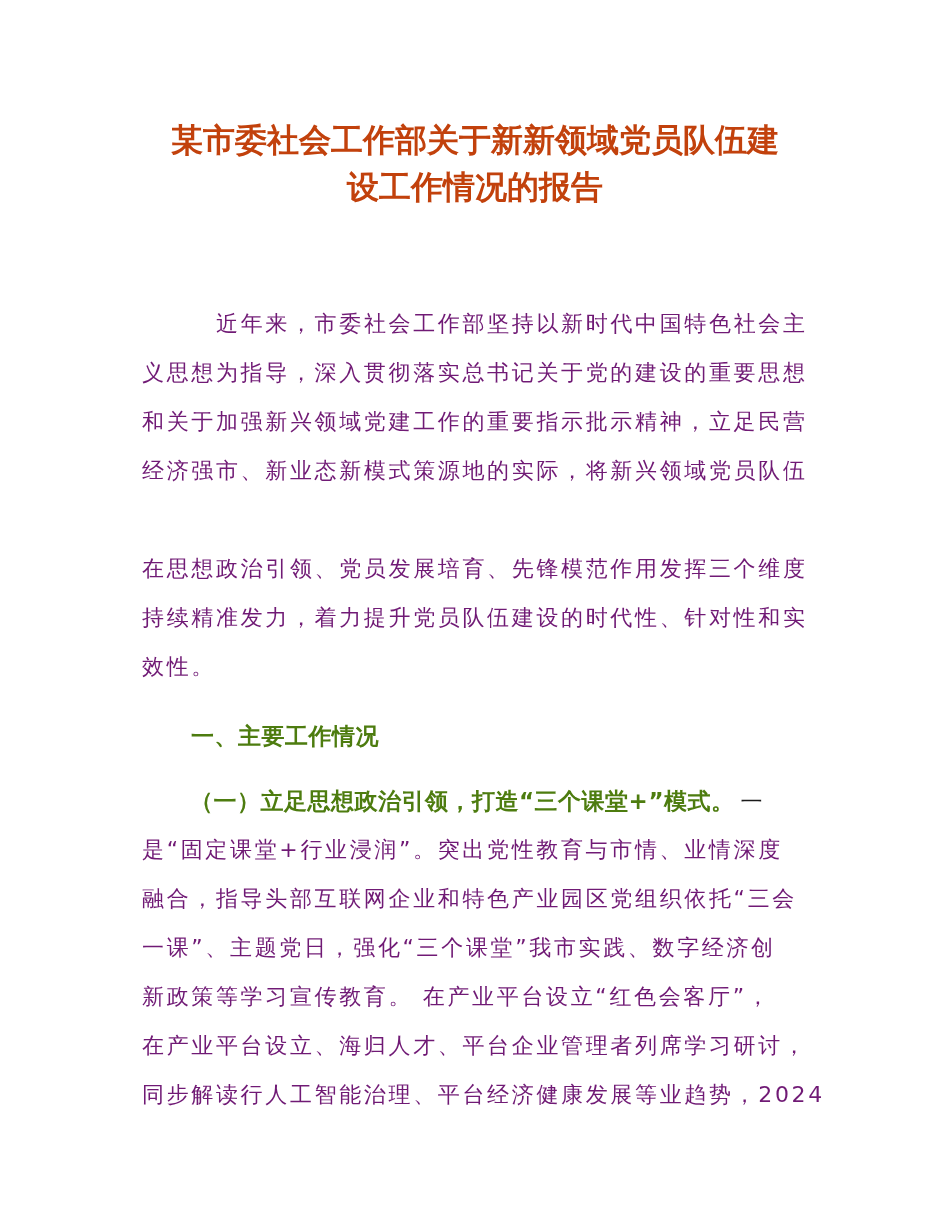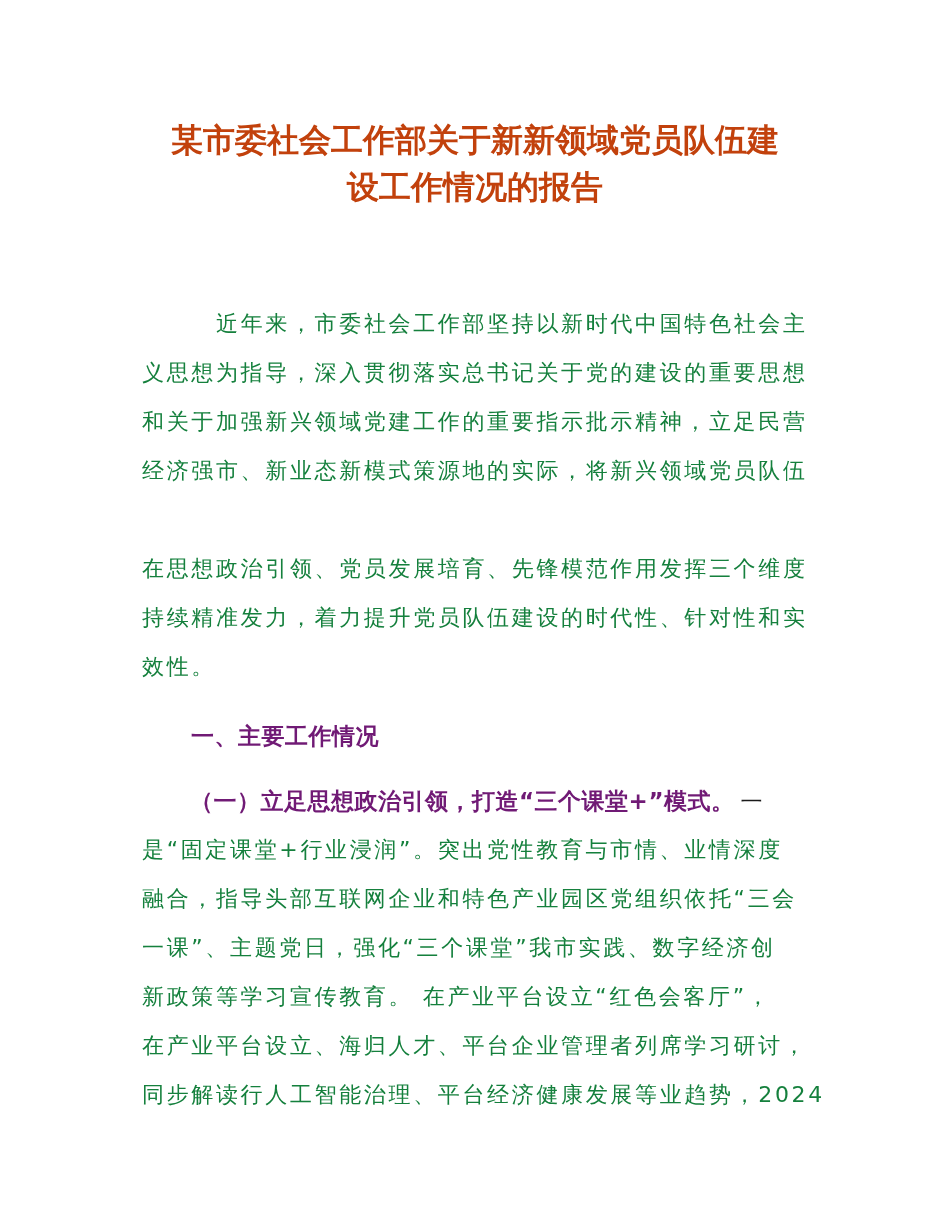--- a/index.html
+++ b/index.html
@@ -36,31 +36,31 @@
     }
     .title.l1 { top: 116px; }
     .title.l2 { top: 163px; text-align: center; }
     .line {
       position: absolute;
       left: 142px;
       font-size: 22px;
       line-height: 30px;
       letter-spacing: 2.65px;
       white-space: nowrap;
-      color: #15803d;
+      color: #701a75;
       font-family: "DejaVu Sans", "Liberation Sans", sans-serif;
     }
     .indent { left: 216px; }
     .heading {
       position: absolute;
       font-weight: bold;
       font-size: 23px;
       line-height: 30px;
       white-space: nowrap;
-      color: #701a75;
+      color: #4d7c0f;
       letter-spacing: 0.5px;
     }
   </style>
 </head>
 <body>
 
 <div class="page">
 
   <div class="title l1">某市委社会工作部关于新新领域党员队伍建</div>
   <div class="title l2">设工作情况的报告</div>

